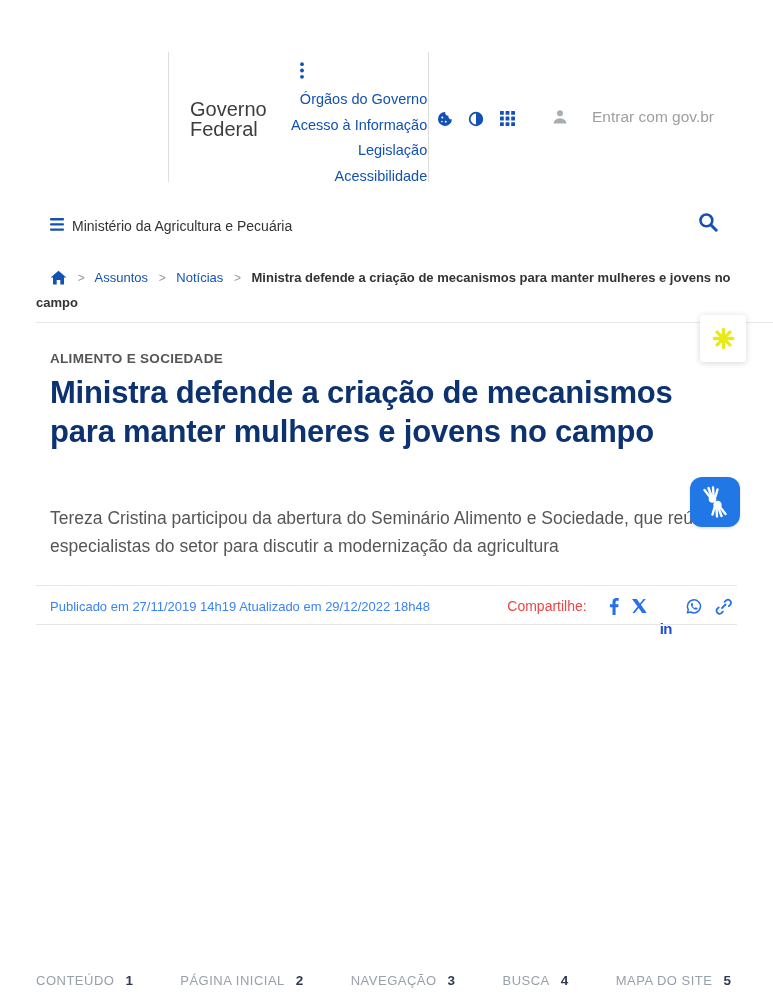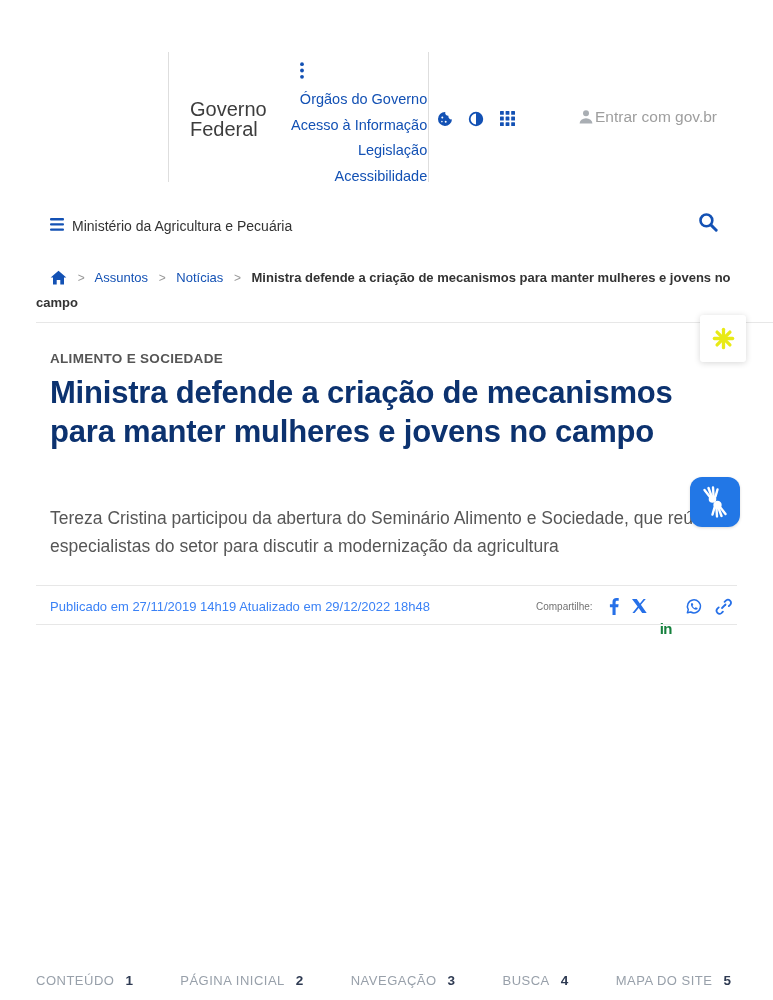--- a/index.html
+++ b/index.html
@@ -24,21 +24,21 @@
   .kebab { position: absolute; left: 299px; top: 62px; }
 
   .quick-links { position: absolute; left: 291px; top: 87px; text-align: right; }
   .quick-links a { display: block; color: #1351B4; font-size: 14.5px; line-height: 25.5px; }
 
   .hicon { position: absolute; top: 111px; }
   .cookie { left: 437px; }
   .contrast { left: 468px; }
   .grid { left: 500px; }
 
-  .login { position: absolute; left: 578px; top: 108px; display: flex; align-items: center; gap: 1px; }
+  .login { position: absolute; left: 552px; top: 108px; display: flex; align-items: center; gap: 24px; }
   .login span { color: #9e9e9e; font-size: 15.5px; }
 
   
   .menu-btn { position: absolute; left: 50px; top: 218px; }
   .ministry-title { position: absolute; left: 72px; top: 218px; font-size: 14px; color: #333; }
   .search-btn { position: absolute; left: 698px; top: 212px; }
 
   
   .breadcrumb { position: absolute; left: 36px; top: 266px; width: 700px; font-size: 13px; line-height: 23.5px; color: #333; text-indent: 14px; }
   .breadcrumb svg { vertical-align: -3px; }
@@ -58,23 +58,23 @@
              display: flex; align-items: center; justify-content: center; z-index: 5; box-shadow: 0 1px 3px rgba(0,0,0,.15); }
 
   
   .category { position: absolute; left: 50px; top: 351px; font-size: 13.5px; font-weight: bold; letter-spacing: .3px; color: #555; }
   .headline { position: absolute; left: 50px; top: 373px; width: 630px; font-size: 31px; line-height: 39px; font-weight: bold; color: #0C326F; letter-spacing: -.2px; }
   .subtitle { position: absolute; left: 50px; top: 505px; width: 670px; font-size: 17.5px; line-height: 27.5px; color: #565656; }
 
   .meta-row { position: absolute; left: 50px; top: 593px; width: 682px; display: flex; justify-content: space-between; align-items: center; height: 26px; }
   .published { font-size: 13px; color: #3b82f6; }
   .share { display: flex; align-items: center; gap: 13px; }
-  .share-label { font-size: 10px; color: #737373; margin-right: 3px; }
+  .share-label { font-size: 14px; color: #ef4444; margin-right: 9px; }
   .share a { display: flex; align-items: center; }
-  .li-glyph { font-size: 15px; font-weight: bold; color: #15803d; letter-spacing: -.5px; line-height: 1; margin-top: 44px; }
+  .li-glyph { font-size: 15px; font-weight: bold; color: #1d4ed8; letter-spacing: -.5px; line-height: 1; margin-top: 44px; }
 
   
   .a11y-bar { position: absolute; left: 36px; top: 933px; width: 695px; display: flex; justify-content: space-between; align-items: baseline; margin-top: 40px; }
   .a11y-item { display: flex; align-items: baseline; }
   .a11y-label { font-size: 13px; letter-spacing: .5px; color: #98a0aa; }
   .a11y-num { font-size: 13.5px; font-weight: bold; color: #2e3a52; margin-left: 11px; }
 </style>
 </head>
 <body>
 

